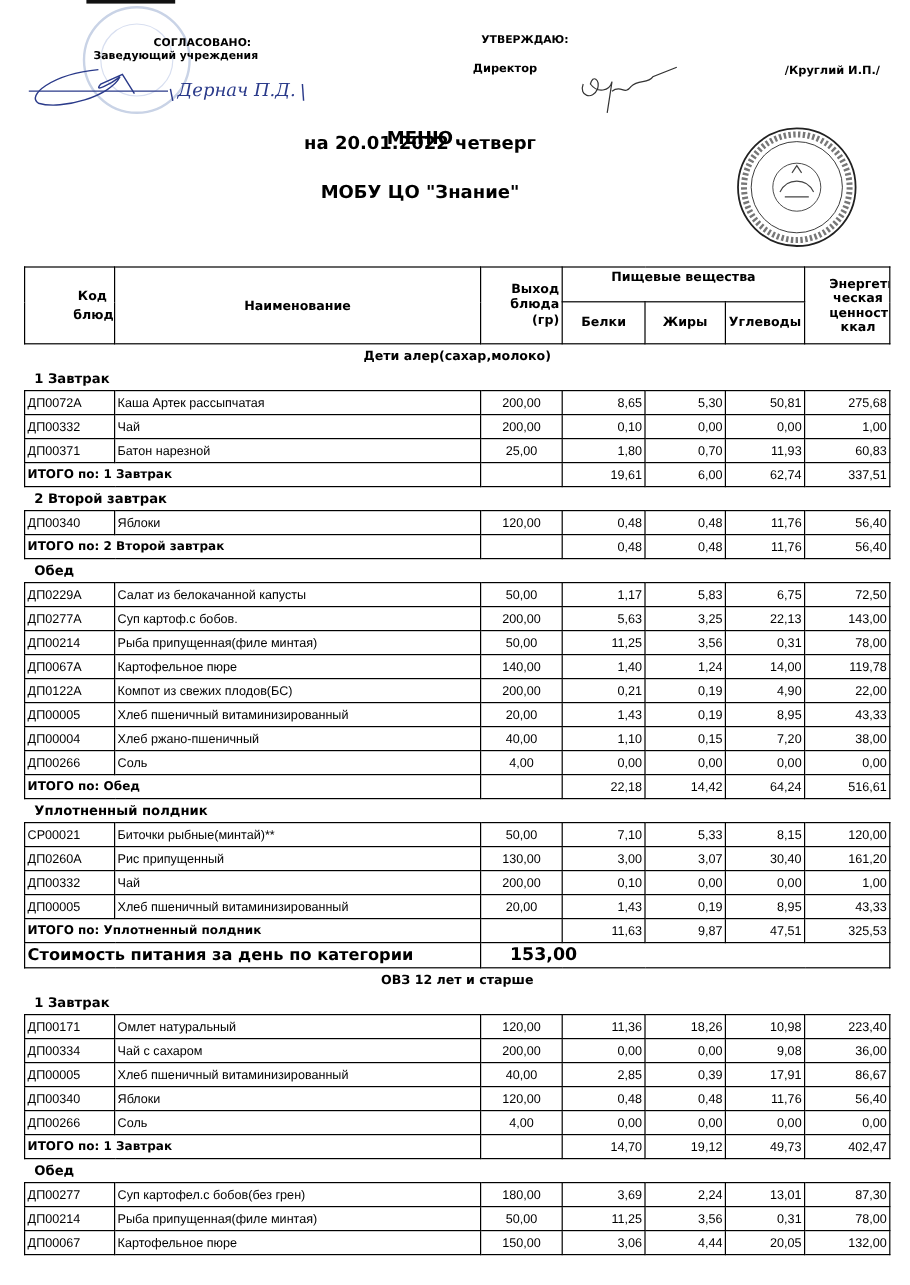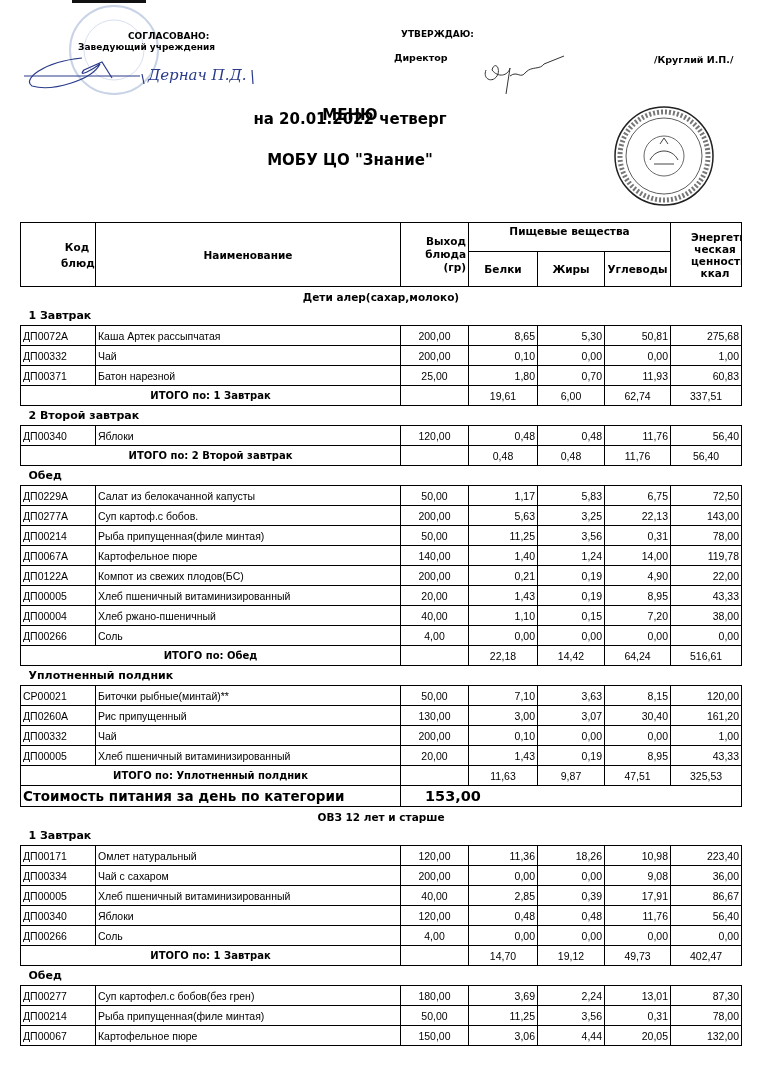--- a/index.html
+++ b/index.html
@@ -26,21 +26,21 @@
                font-size:10.5px; font-family:"Liberation Sans", sans-serif; white-space:nowrap; overflow:hidden; }
   table.menu th { font-weight:bold; text-align:center; font-family:"DejaVu Sans", sans-serif; }
   th.big { font-size:13.5px; }
   th.mid { font-size:11px; }
   th.sm { font-size:10.5px; line-height:12px; }
   td.num { text-align:right; }
   td.out { text-align:center; }
   tr.plain td { border:none; height:19px; }
   tr.cat td { text-align:center; font-weight:bold; font-size:10.5px; font-family:"DejaVu Sans", sans-serif; }
   tr.sec td { font-weight:bold; font-size:11px; padding-left:8px; font-family:"DejaVu Sans", sans-serif; }
-  tr.total td { font-weight:bold; font-family:"DejaVu Sans", sans-serif; font-size:10px;text-align:center; }
+  tr.total td { font-weight:bold; font-family:"DejaVu Sans", sans-serif; font-size:10px; }
   tr.total td.num { font-weight:normal; font-family:"Liberation Sans", sans-serif; font-size:10.5px; }
   tr.cost td { font-weight:bold; font-family:"DejaVu Sans", sans-serif; font-size:13.5px; height:20px; }
   tr.cost td.costval { font-size:14.5px; padding-left:24px; border-right:none; }
   tr.cost td.costempty { border-left:none; }
   tr.hdr1 th { height:26px; }
   tr.hdr2 th { height:34px; }
 </style>
 </head>
 <body>
 
@@ -253,21 +253,21 @@
         <td class="num">516,61</td>
       </tr>
       <tr class="plain sec">
         <td colspan="7">Уплотненный полдник</td>
       </tr>
       <tr>
         <td>СР00021</td>
         <td>Биточки рыбные(минтай)**</td>
         <td class="out">50,00</td>
         <td class="num">7,10</td>
-        <td class="num">3,63</td>
+        <td class="num">5,33</td>
         <td class="num">8,15</td>
         <td class="num">120,00</td>
       </tr>
       <tr>
         <td>ДП0260А</td>
         <td>Рис припущенный</td>
         <td class="out">130,00</td>
         <td class="num">3,00</td>
         <td class="num">3,07</td>
         <td class="num">30,40</td>

